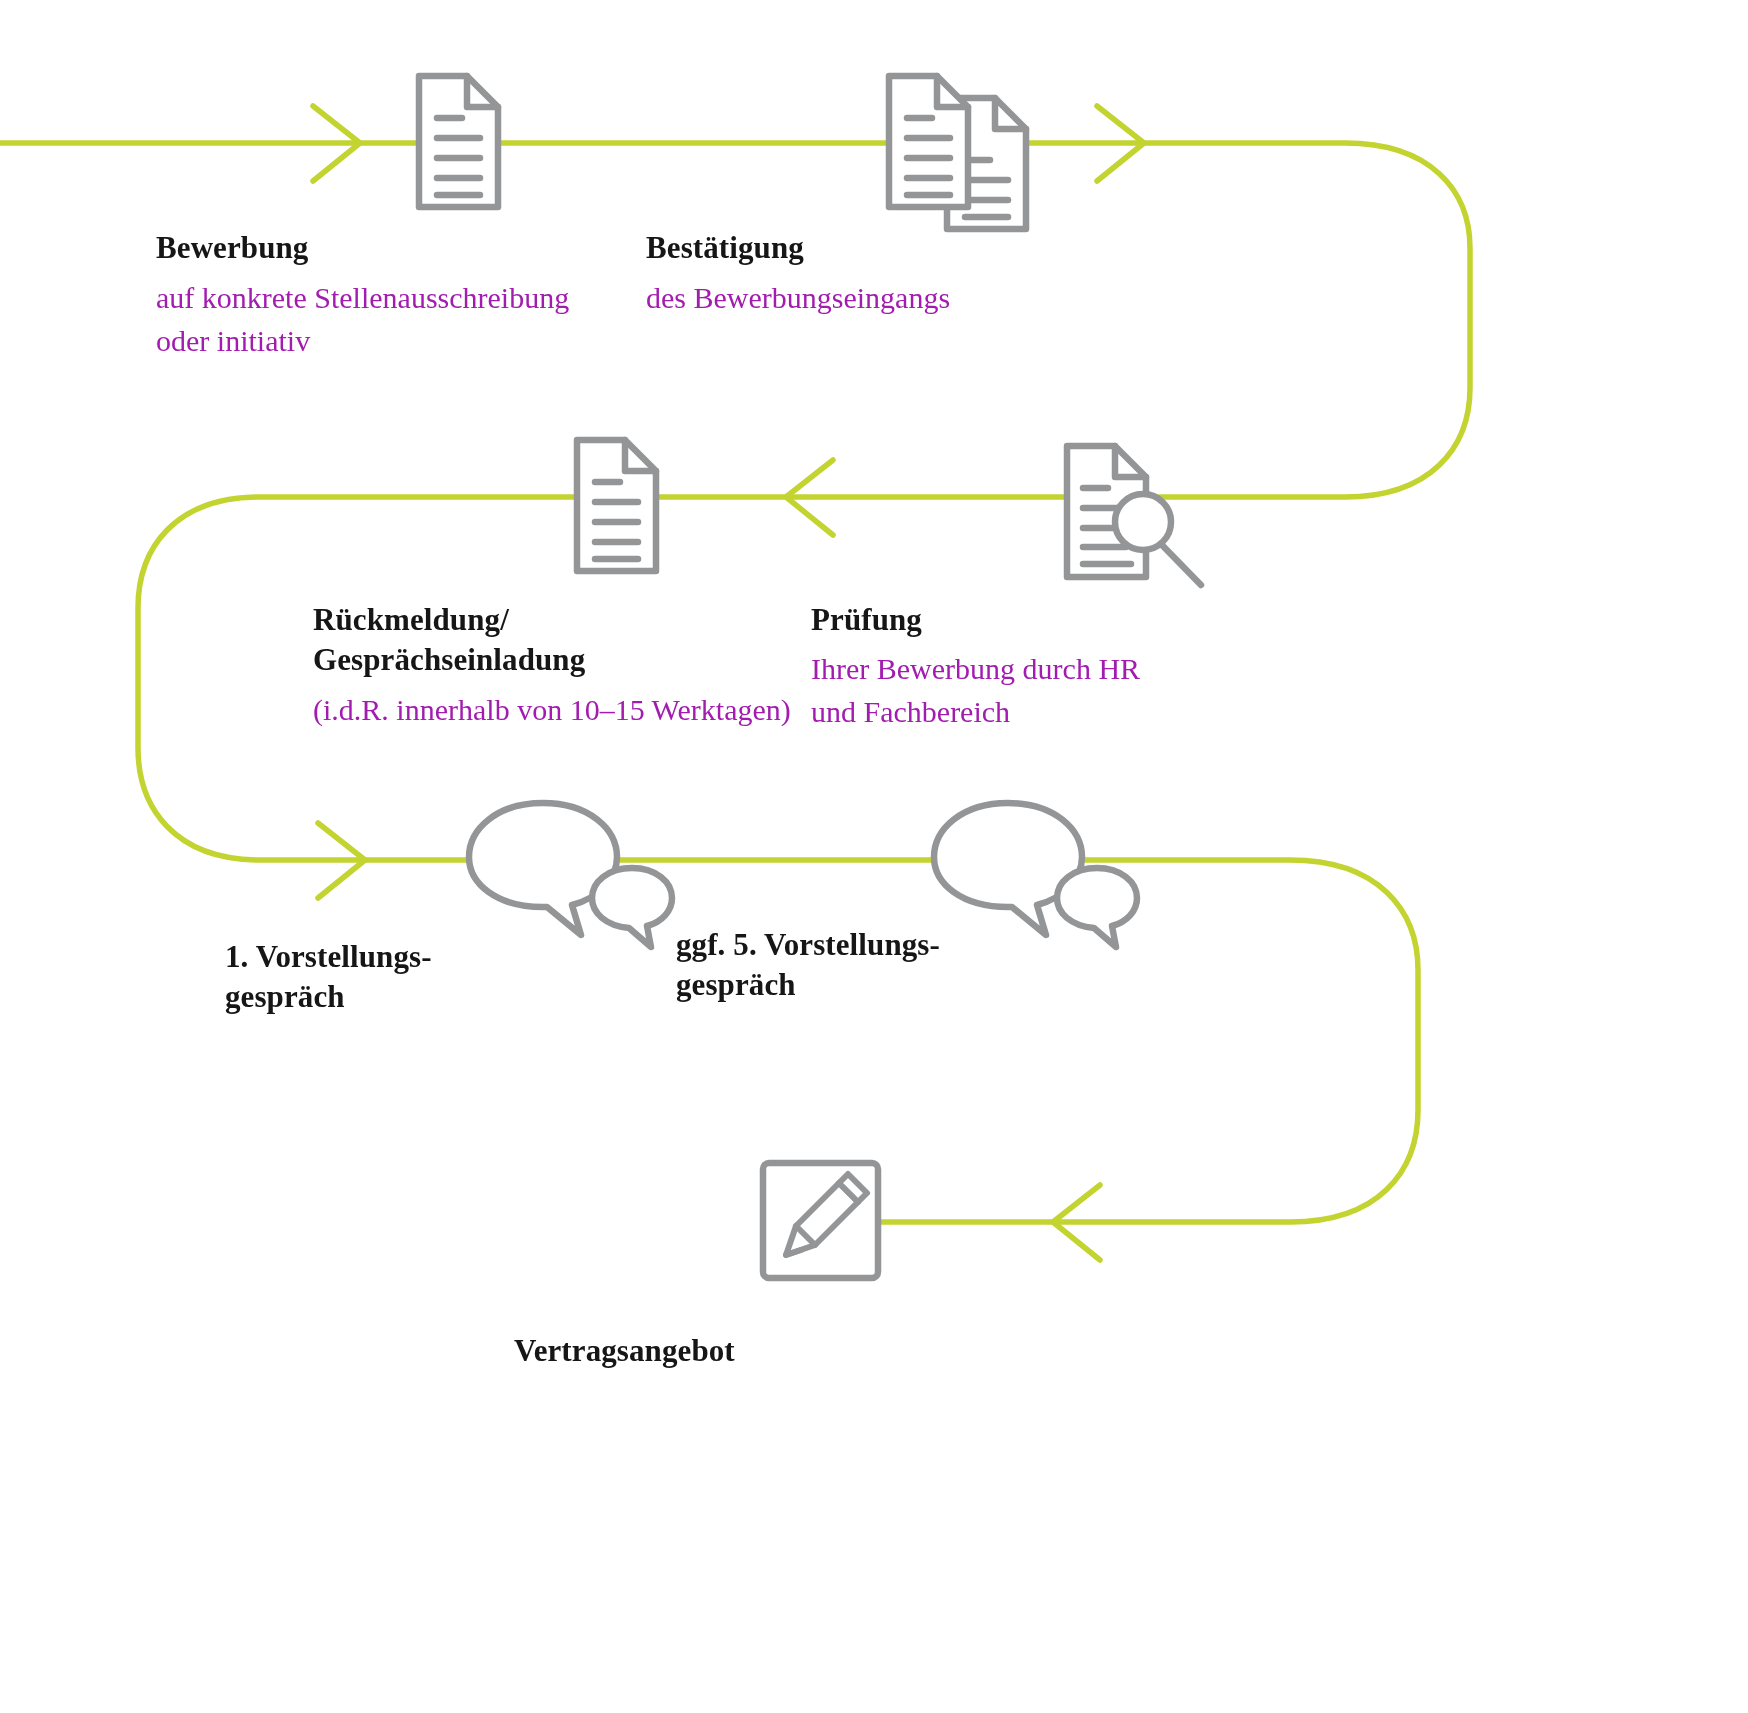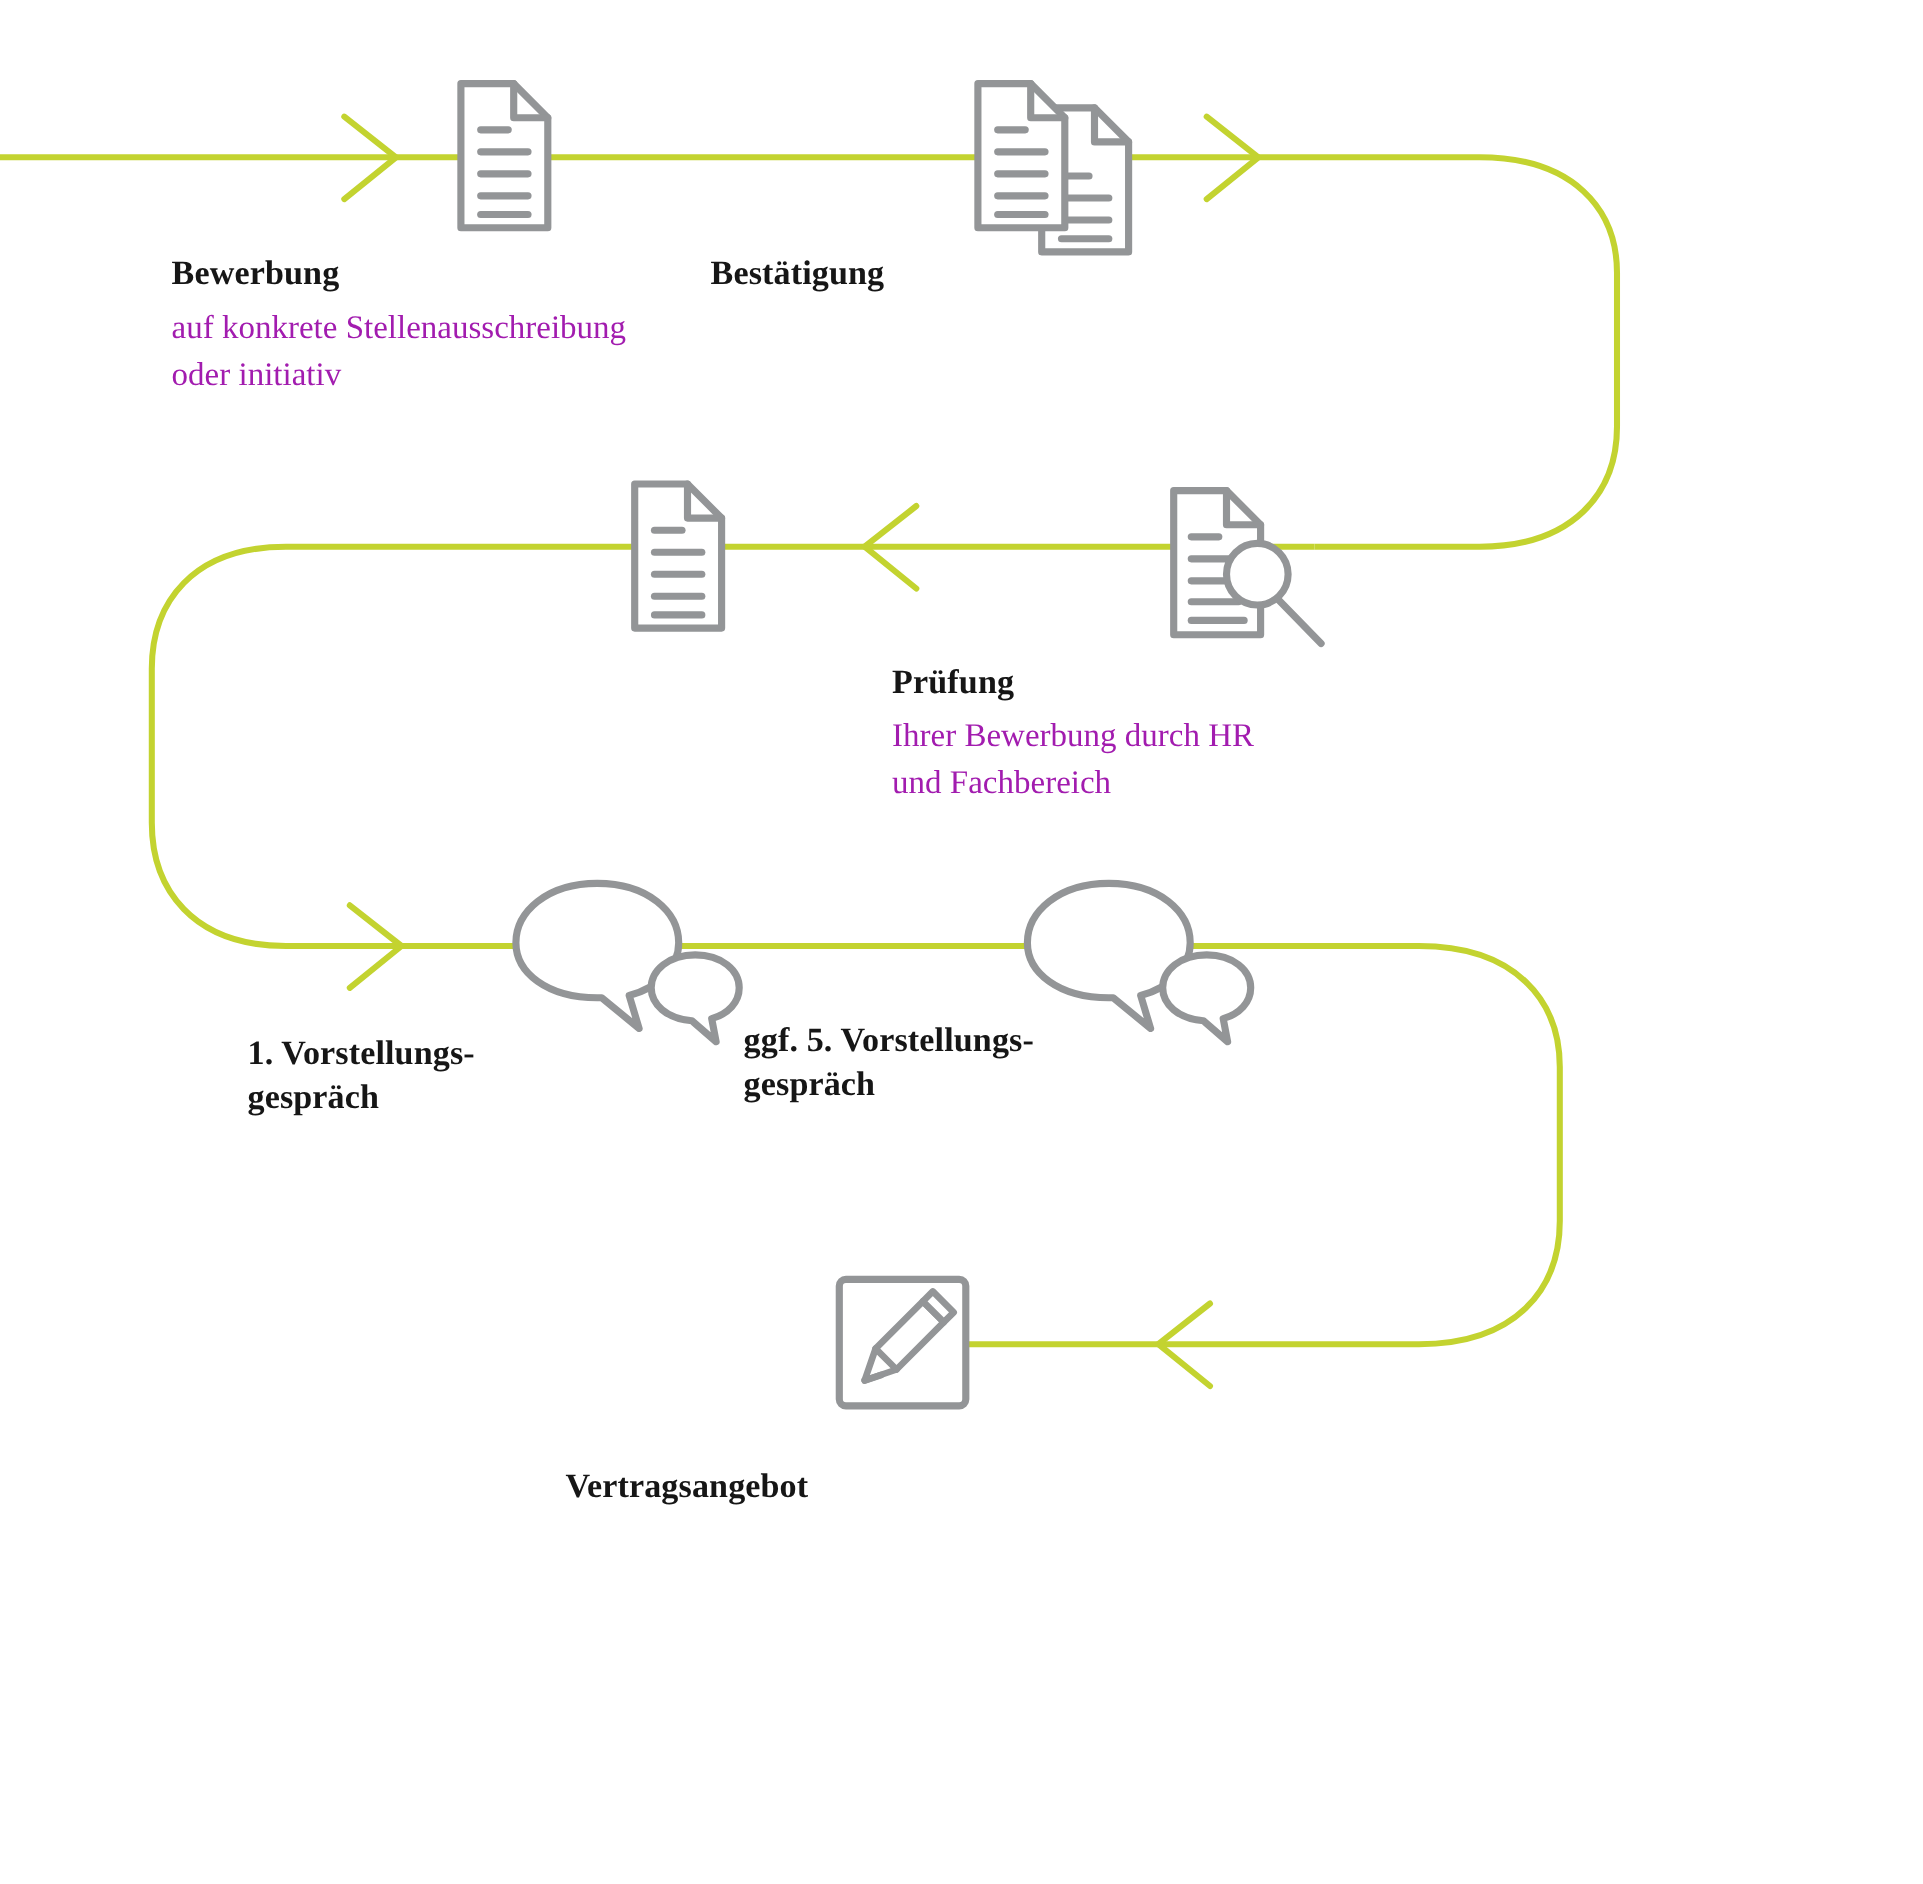--- a/index.html
+++ b/index.html
@@ -151,28 +151,34 @@
   </svg>
 
   <div class="caption" style="left:156px; top:228px; width:608px;">
     <div class="title">Bewerbung</div>
     <div class="subtitle">auf konkrete Stellenausschreibung
 oder initiativ</div>
   </div>
 
   <div class="caption" style="left:646px; top:228px; width:608px;">
     <div class="title">Bestätigung</div>
+    <div class="subtitle">des Bewerbungseingangs</div>
   </div>
 
   <div class="caption" style="left:811px; top:600px; width:608px;">
     <div class="title">Prüfung</div>
     <div class="subtitle tight">Ihrer Bewerbung durch HR
 und Fachbereich</div>
   </div>
 
+  <div class="caption" style="left:313px; top:600px; width:608px;">
+    <div class="title">Rückmeldung/
+Gesprächseinladung</div>
+    <div class="subtitle tight">(i.d.R. innerhalb von 10–15 Werktagen)</div>
+  </div>
 
   <div class="caption" style="left:225px; top:925px; width:608px;margin-top:12px;">
     <div class="title">1. Vorstellungs-
 gespräch</div>
   </div>
 
   <div class="caption" style="left:676px; top:925px; width:608px;">
     <div class="title">ggf. 5. Vorstellungs-
 gespräch</div>
   </div>

